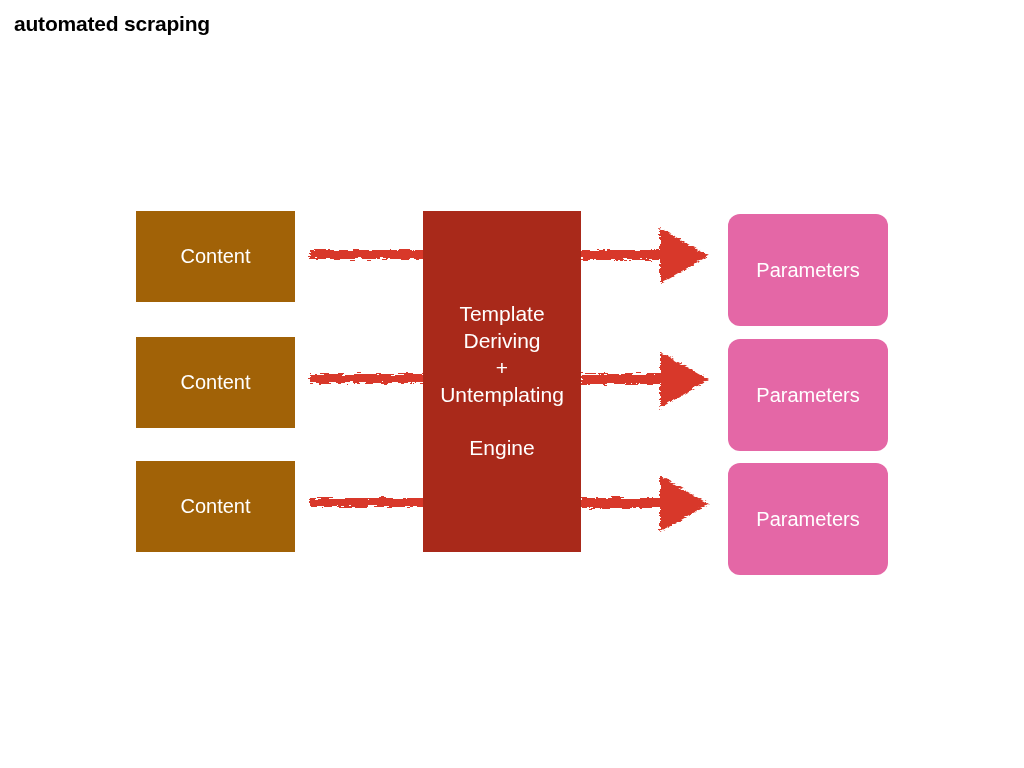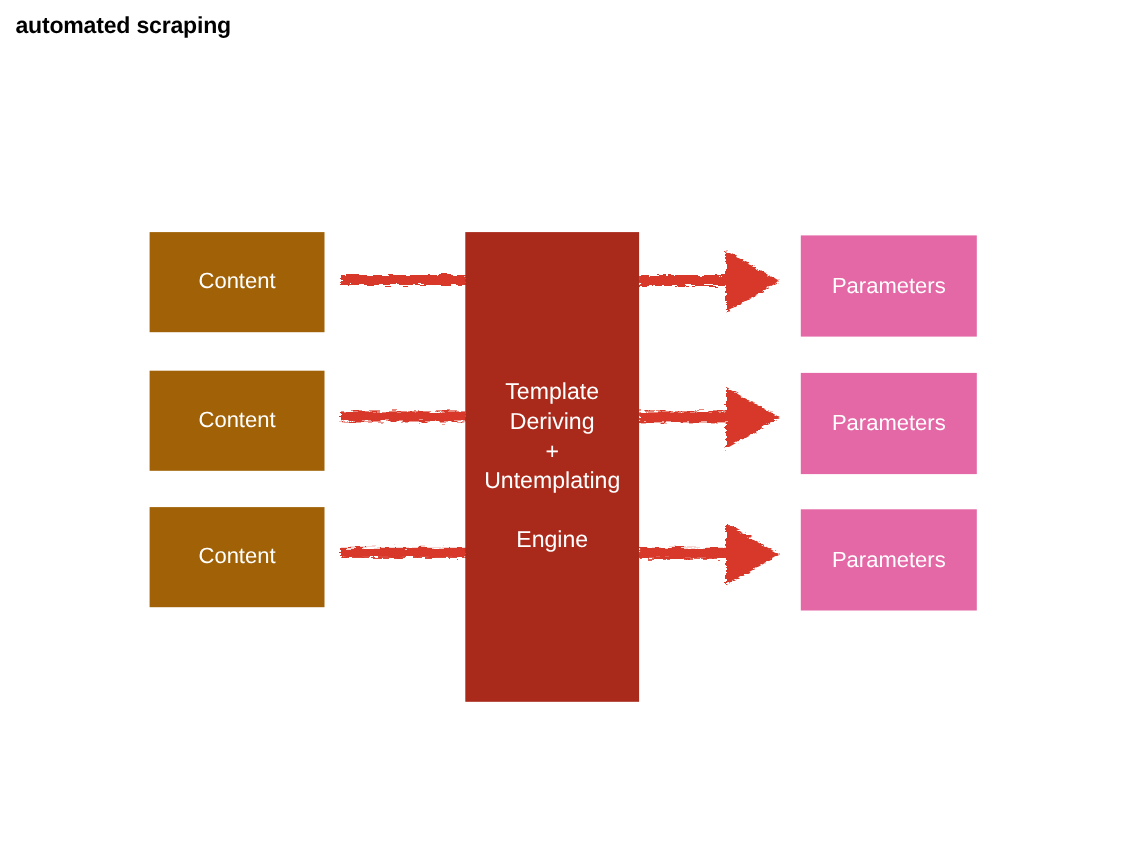--- a/index.html
+++ b/index.html
@@ -44,34 +44,35 @@
     background: #a16207;
     font-size: 20px;
     line-height: 1.25;
   }
   .content-1 { left: 136px; top: 211px; }
   .content-2 { left: 136px; top: 337px; }
   .content-3 { left: 136px; top: 461px; }
 
   .node-params {
     width: 160px;
-    height: 92px;
+    height: 112px;
     background: #E467A6;
     font-size: 20px;
     line-height: 1.25;
+    border-radius: 12px;
   }
   .params-1 { left: 728px; top: 214px; }
   .params-2 { left: 728px; top: 339px; }
   .params-3 { left: 728px; top: 463px; }
 
   .node-engine {
     left: 423px;
     top: 211px;
     width: 158px;
-    height: 427px;
+    height: 341px;
     background: #A9291A;
     font-size: 21px;
     line-height: 1.28;
     padding: 0 2px;
     white-space: pre-line;
   }
 
   #arrow-layer {
     position: absolute;
     left: 0;

